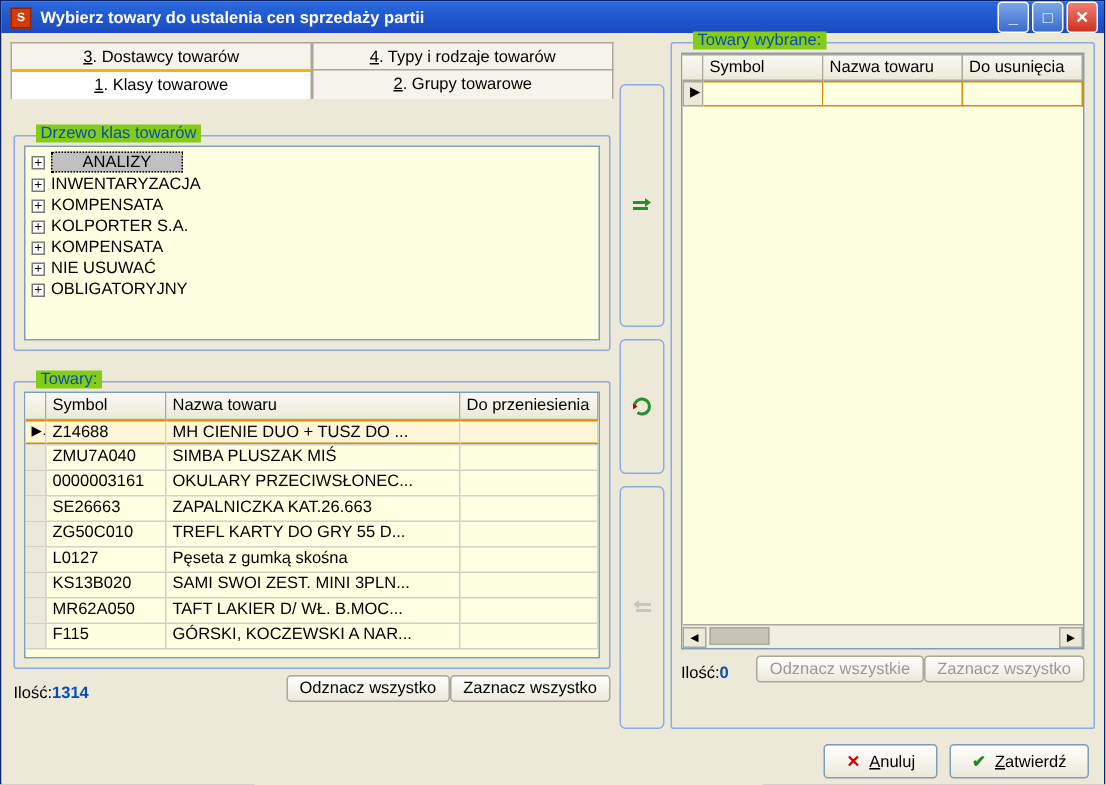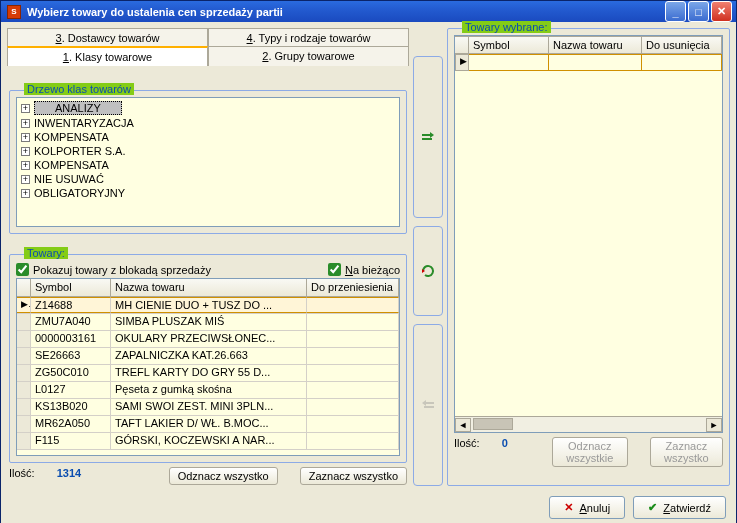--- a/index.html
+++ b/index.html
@@ -47,21 +47,21 @@
   .grid-body { height: 158px; overflow-y: scroll; }
   .grid-row { display: flex; border-bottom: 1px solid #d4d0c8; height: 17px; }
   .grid-row .cell { border-right: 1px solid #d4d0c8; padding: 1px 4px; white-space: nowrap; overflow: hidden; text-overflow: ellipsis; }
   .grid-row.selected .cell { background: #fff5d7; border-top:1px solid #d09000; border-bottom:1px solid #d09000; }
   .row-ind { width: 14px; background: #ece9d8; text-align:center; font-size:9px; }
 
   .grid-body::-webkit-scrollbar, .tree::-webkit-scrollbar { width: 16px; }
   .grid-body::-webkit-scrollbar-track, .tree::-webkit-scrollbar-track { background: #f1efe2; }
   .grid-body::-webkit-scrollbar-thumb, .tree::-webkit-scrollbar-thumb { background: #c8c4b6; border: 1px solid #aca899; }
 
-  .footer-row { display: flex; align-items: flex-start; gap: 22px; padding: 4px 0 0 0; }
+  .footer-row { display: flex; align-items: flex-end; gap: 0; padding: 4px 0 0 0; }
   .footer-row .lbl { }
   .footer-row .val { color: #0a4db0; font-weight: bold; }
   .spacer { flex: 1; }
   .btn { background: linear-gradient(#fff,#ece9d8); border: 1px solid #aca899; border-radius: 3px; padding: 2px 8px; cursor: pointer; }
   .btn.disabled { color: #999; cursor: default; }
 
   
   .midbox { border: 1px solid #8caae6; border-radius: 4px; padding: 4px; height: 162px; display:flex;flex-direction:column;justify-content:center;align-items:center;gap:30px; }
   .midbox.single { height: 90px; }
   .tbtn { width: 20px; height: 20px; display:flex;align-items:center;justify-content:center;cursor:pointer; }
@@ -141,30 +141,20 @@
                 </div>
                 <div class="tree-item">
                   <span class="expander">+</span>
                   <span class="lbl">OBLIGATORYJNY</span>
                 </div>
               </div>
           </div>
 
           <div class="frame">
             <span class="frame-title">Towary:</span>
-            <div class="chk-row">
-              <div class="chk">
-                  <input type="checkbox" checked="" style="">
-                  <span>Pokazuj towary z blokadą sprzedaży</span>
-                </div>
-              <div class="chk">
-                  <input type="checkbox" checked="" style="">
-                  <span><u>N</u><span>a bieżąco</span></span>
-                </div>
-            </div>
 
             <div class="grid">
               <div class="grid-header">
                 <div class="cell col-ind"></div>
                 <div class="cell col-sym">Symbol</div>
                 <div class="cell col-naz">Nazwa towaru</div>
                 <div class="cell col-do">Do przeniesienia</div>
               </div>
               <div class="grid-body" id="grid-body">
                   <div class="grid-row selected">

